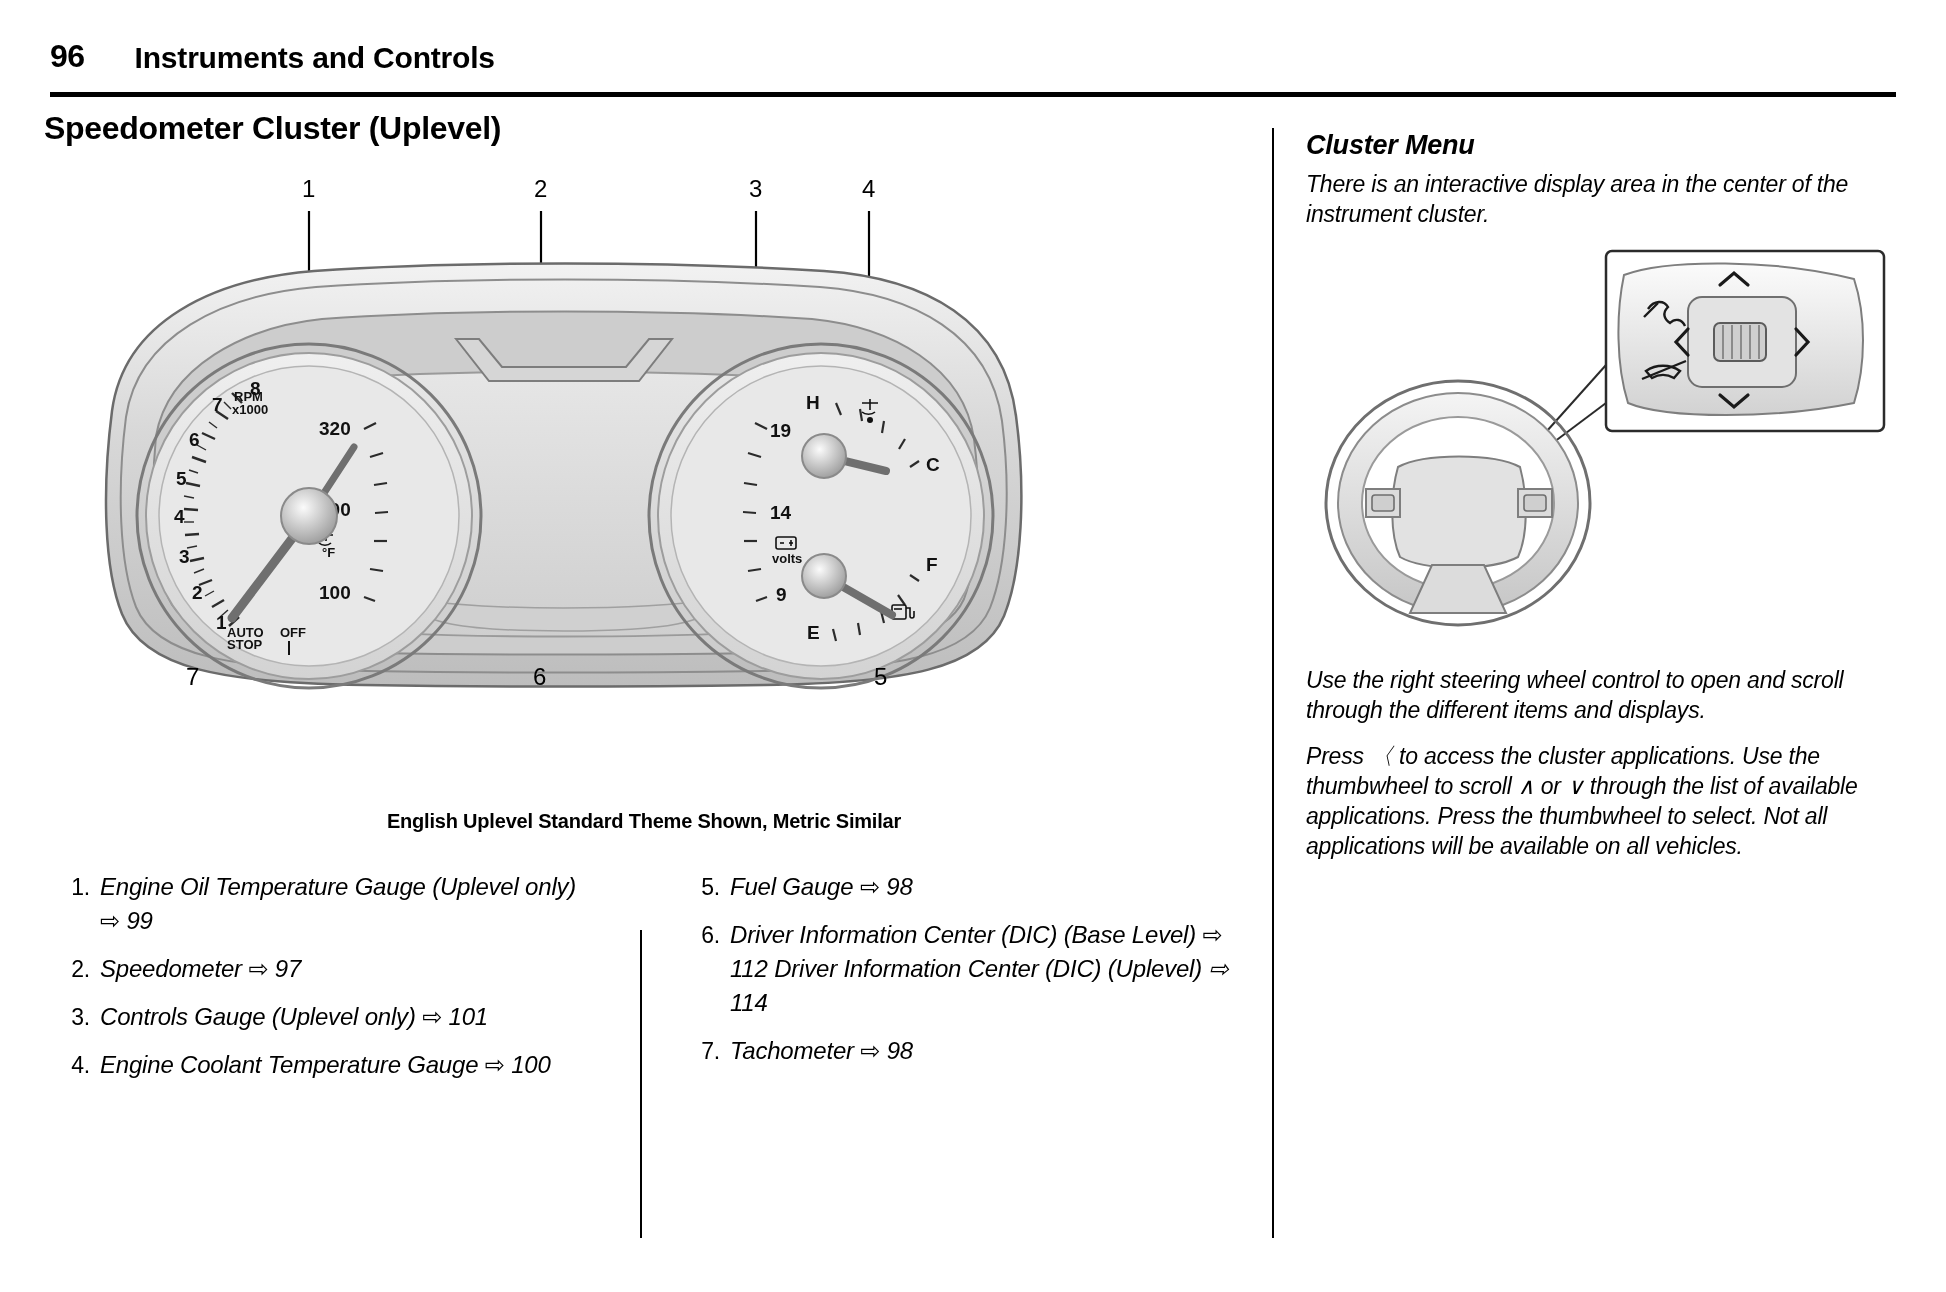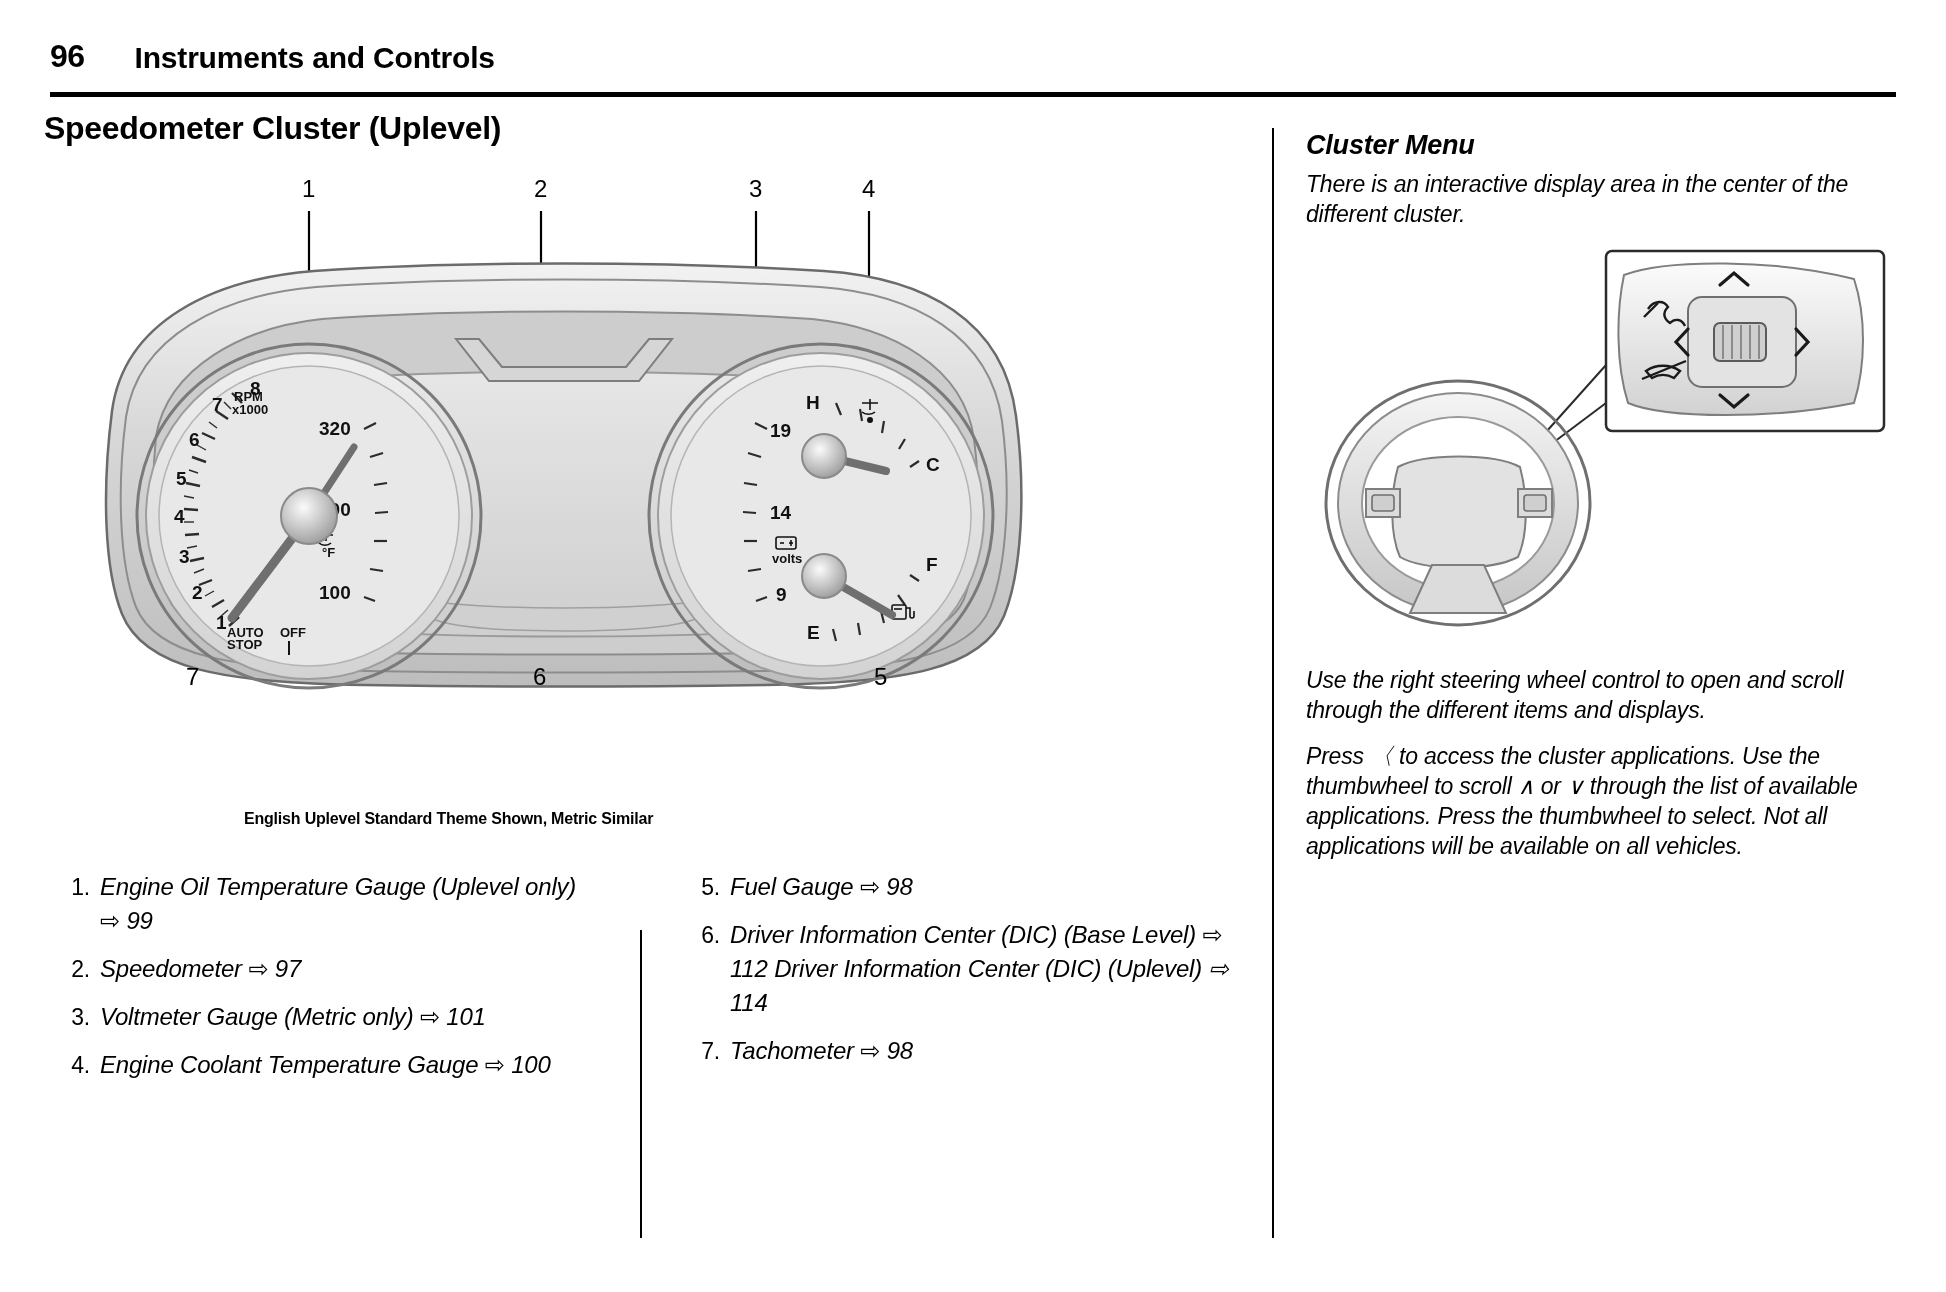--- a/index.html
+++ b/index.html
@@ -44,21 +44,21 @@
   }
 
   
   .figure{position:relative;width:1000px;height:660px;margin-top:24px;margin-left:20px;}
   .callout-num{
     position:absolute;font-size:24px;font-weight:normal;font-family:"Liberation Sans",sans-serif;
   }
 
   .caption{
     position:absolute;left:240px;top:818px;width:800px;
-    font-size:16px;font-weight:bold;letter-spacing:-0.2px;
+    font-size:20px;font-weight:bold;text-align:center;letter-spacing:-0.2px;
   }
 
   
   .legend{position:absolute;top:880px;font-style:italic;}
   .legend.left{left:50px;width:540px;}
   .legend.right{left:680px;width:560px;}
   .legend-item{
     display:flex;font-size:24px;line-height:34px;margin-bottom:14px;letter-spacing:-0.2px;
   }
   .legend-item .num{width:40px;flex:none;font-style:normal;text-align:right;padding-right:10px;font-size:23px;}
@@ -345,21 +345,21 @@
         <div class="num">2.</div>
         <div class="txt">
           <span>Speedometer</span>
           <span class="arrowglyph">⇨</span>
           <span class="pgref">97</span>
         </div>
       </div>
       <div class="legend-item">
         <div class="num">3.</div>
         <div class="txt">
-          <span>Voltmeter Gauge (Metric only)</span>
+          <span>Controls Gauge (Uplevel only)</span>
           <span class="arrowglyph">⇨</span>
           <span class="pgref">101</span>
         </div>
       </div>
       <div class="legend-item">
         <div class="num">4.</div>
         <div class="txt">
           <span>Engine Coolant Temperature Gauge</span>
           <span class="arrowglyph">⇨</span>
           <span class="pgref">100</span>
@@ -390,21 +390,21 @@
           <span>Tachometer</span>
           <span class="arrowglyph">⇨</span>
           <span class="pgref">98</span>
         </div>
       </div>
     </div>
   </div>
 
   <div class="col-right">
     <h2 class="sub">Cluster Menu</h2>
-    <p class="body">There is an interactive display area in the center of the different cluster.</p>
+    <p class="body">There is an interactive display area in the center of the instrument cluster.</p>
 
     <div class="art-right">
       <svg width="590" height="400" viewBox="0 0 590 400">
         <defs>
           <linearGradient id="wheelg" x1="0" y1="0" x2="0" y2="1">
             <stop offset="0%" stop-color="#f4f4f4"></stop>
             <stop offset="100%" stop-color="#c6c6c6"></stop>
           </linearGradient>
           <linearGradient id="ctrlg" x1="0" y1="0" x2="0" y2="1">
             <stop offset="0%" stop-color="#fbfbfb"></stop>

